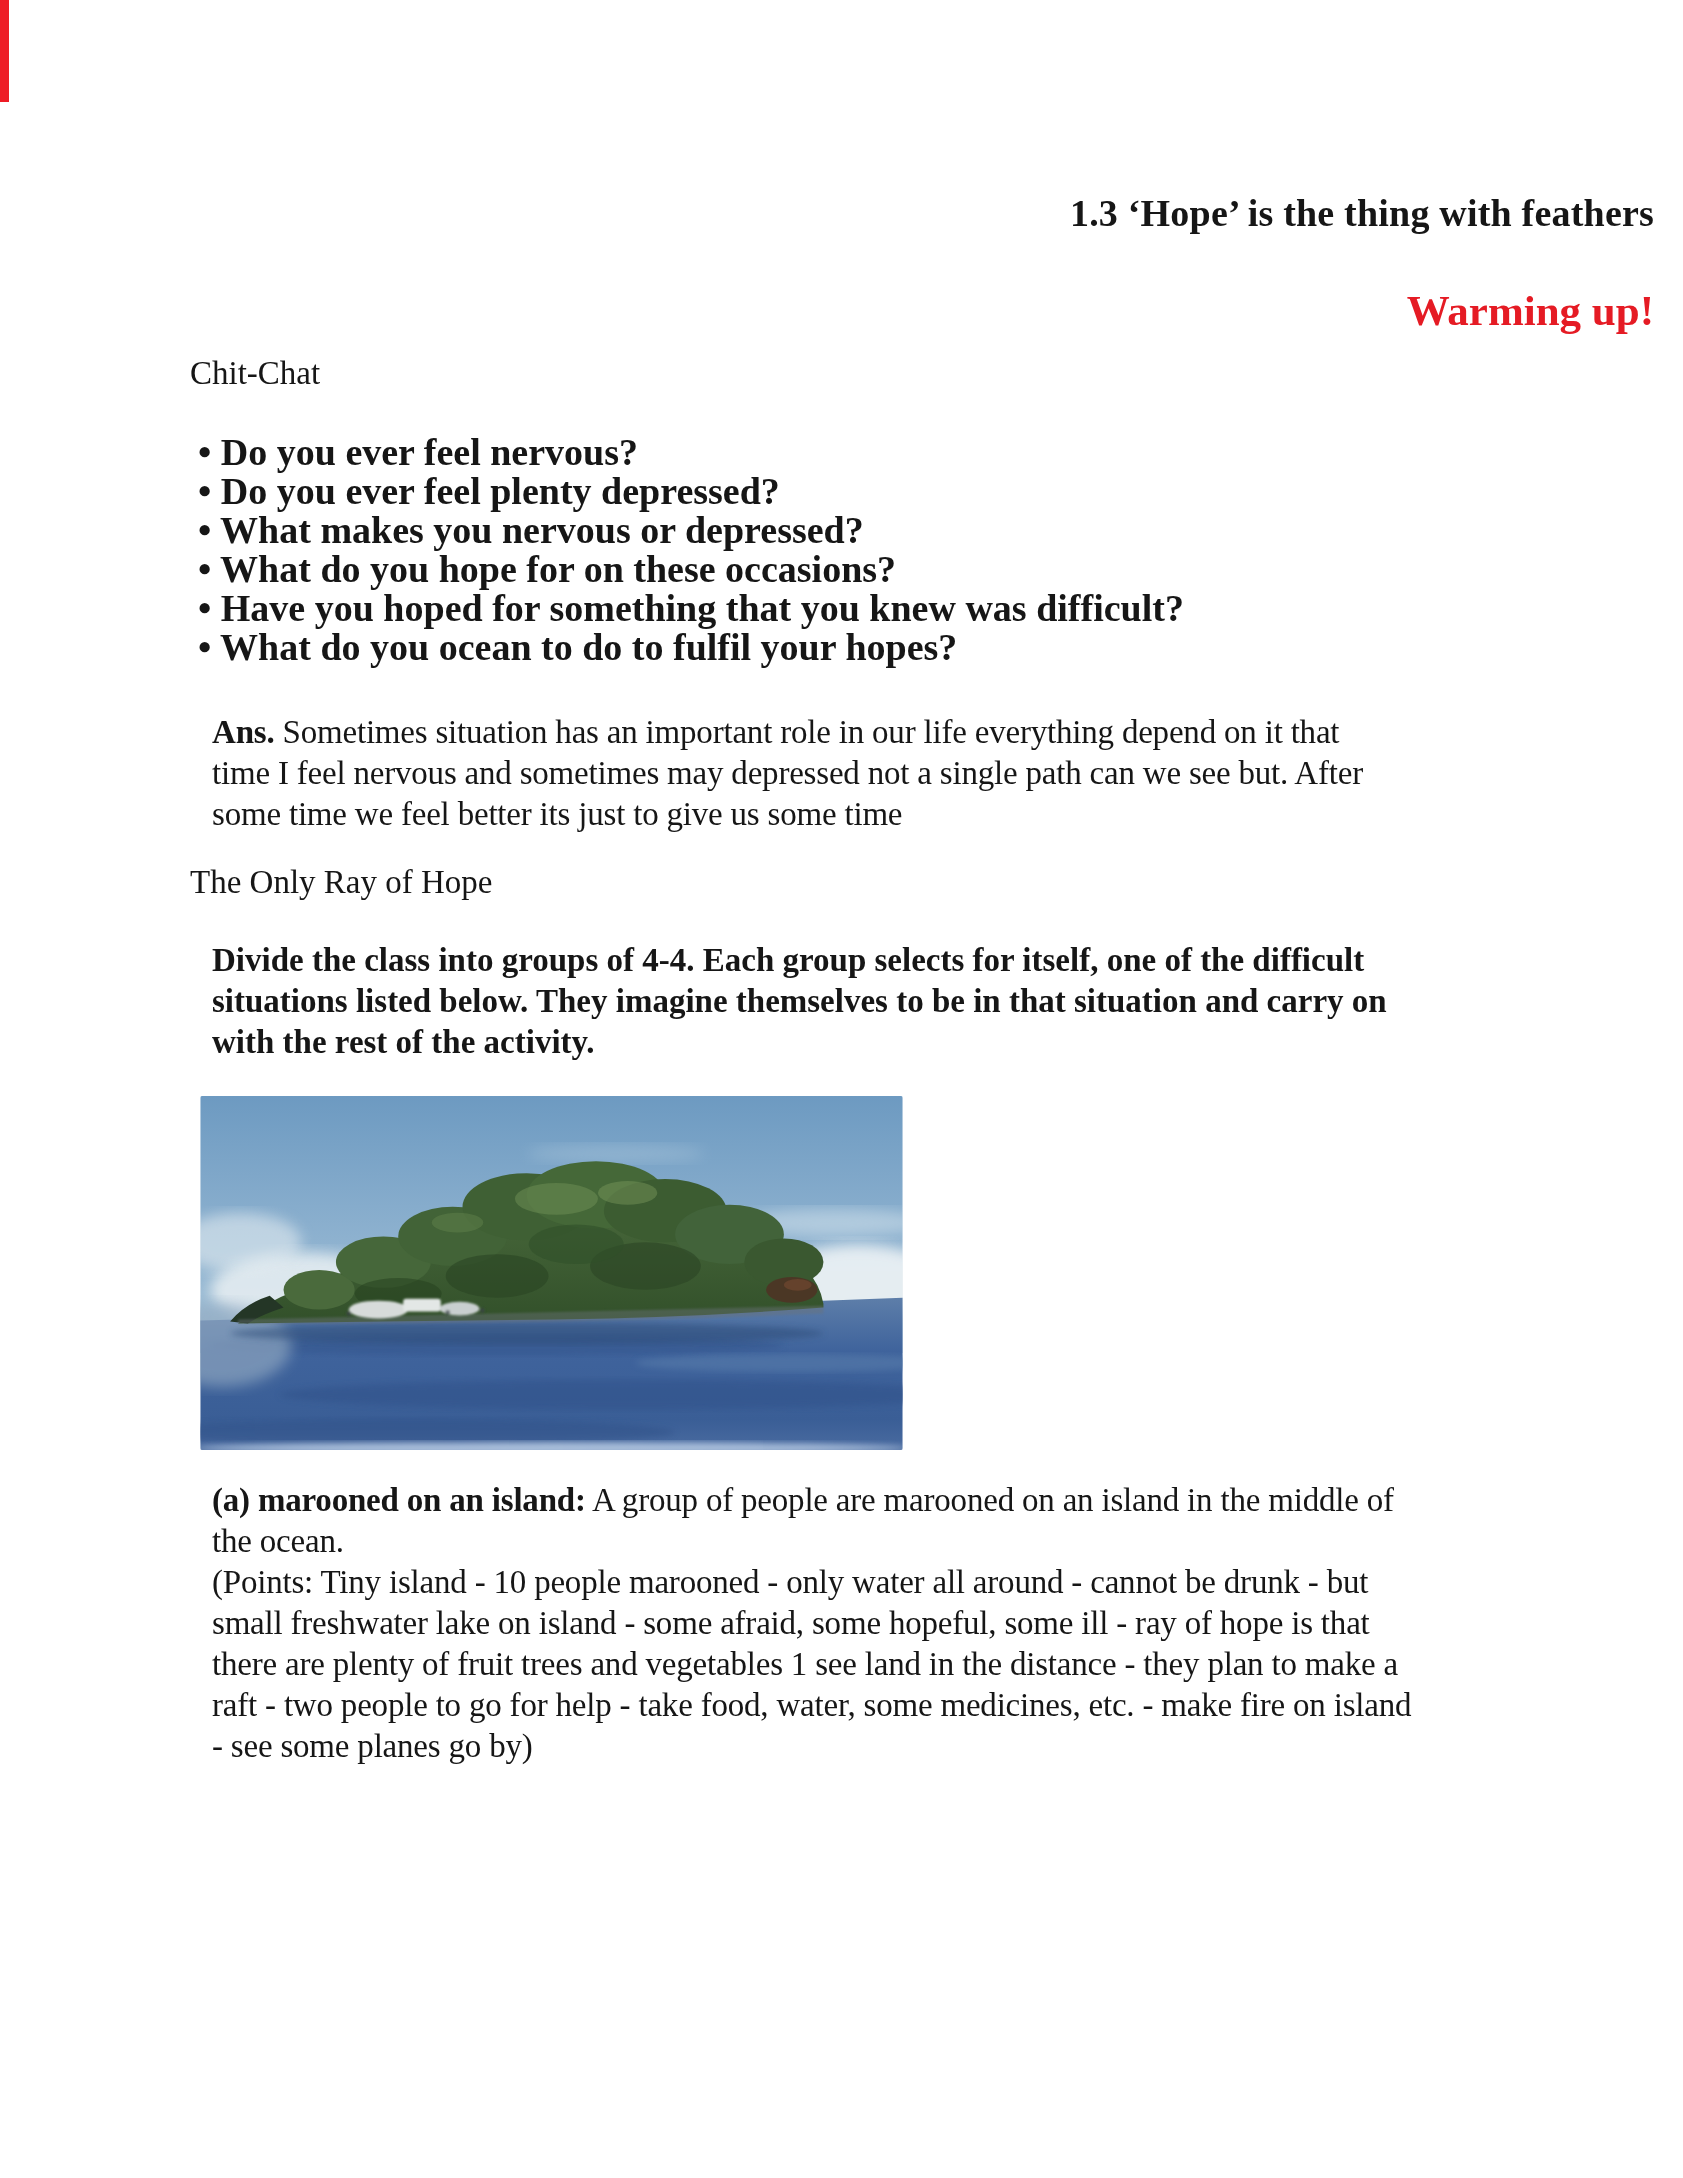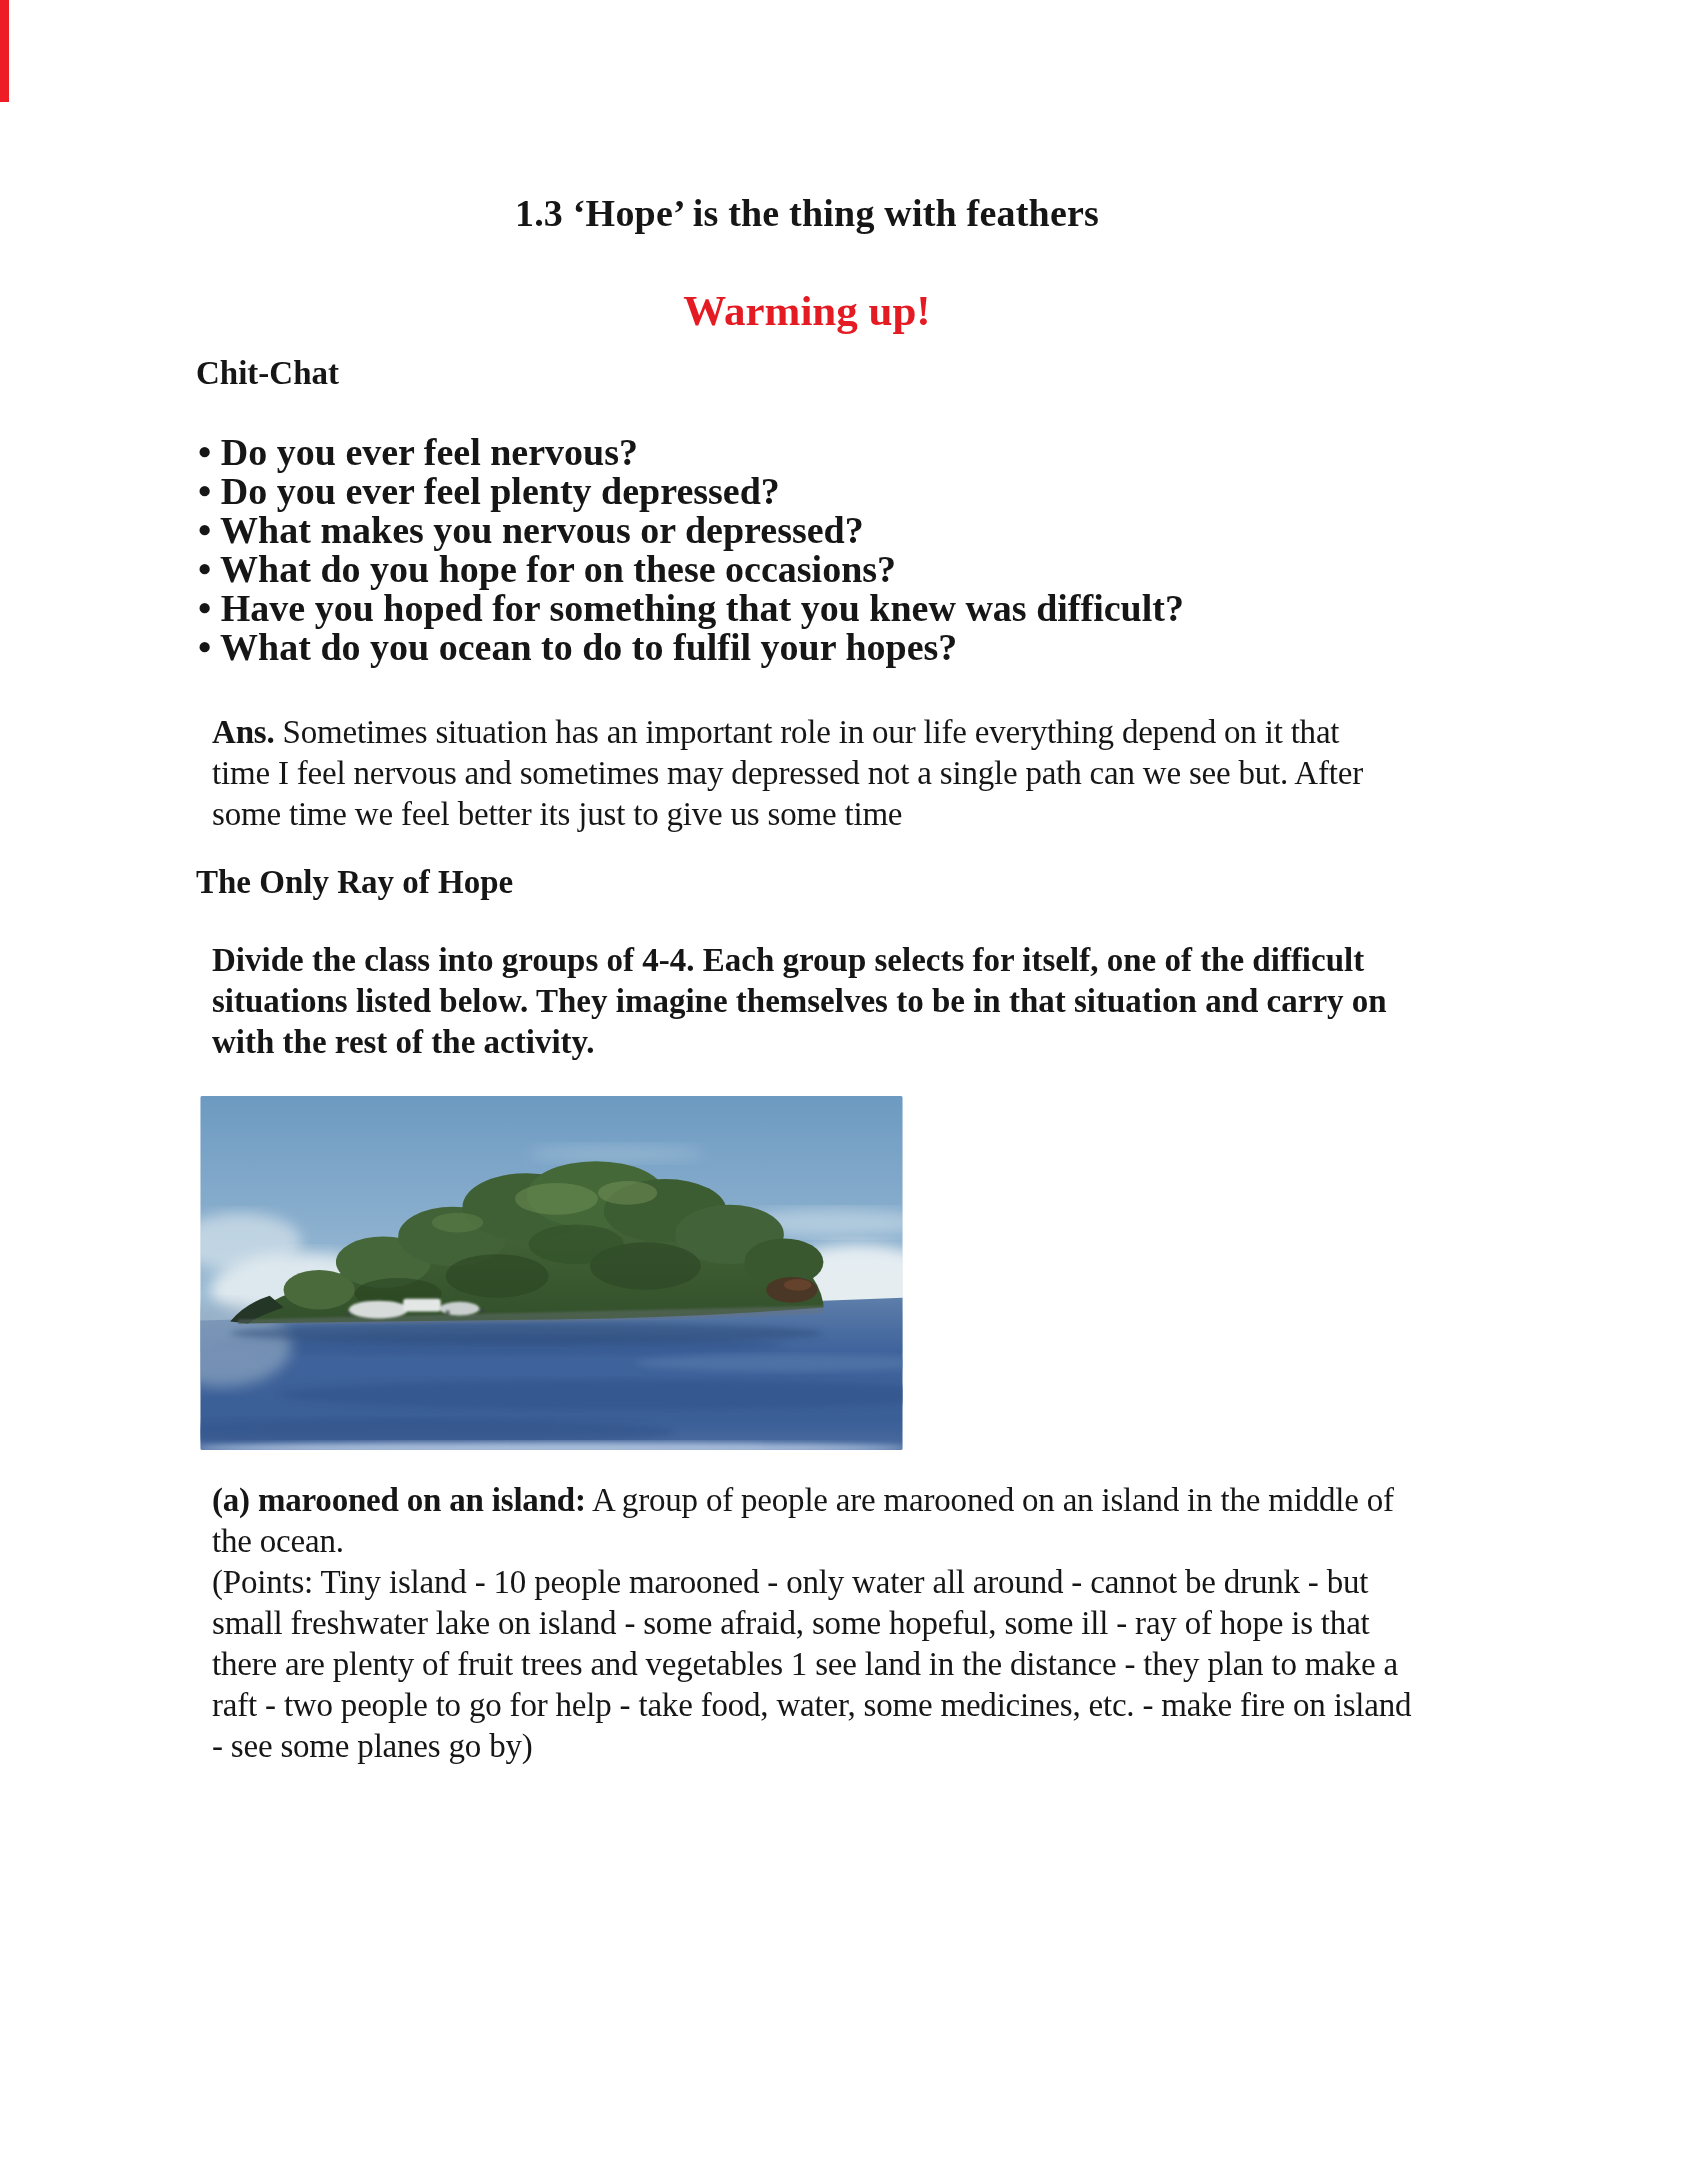--- a/index.html
+++ b/index.html
@@ -5,25 +5,25 @@
   html,body{margin:0;padding:0;background:#ffffff;}
   .page{
     position:relative;
     width:1683px;height:2178px;
     background:#ffffff;
     font-family:"Liberation Serif", serif;
     color:#161616;
     overflow:hidden;
   }
   .abs{position:absolute;}
-  .center{left:0;width:1614px;text-align:center;}
+  .center{left:0;width:1614px;text-align:right;padding-left:40px;}
   .corner-mark{left:0;top:0;width:9px;height:102px;background:#ee1c25;}
   .doc-title{top:191px;font-size:38px;font-weight:bold;letter-spacing:0.2px;}
   .warming{top:286px;font-size:43px;font-weight:bold;color:#e51b24;}
-  .h-left{left:196px;font-size:33px;font-weight:bold;}
+  .h-left{left:190px;font-size:33px;font-weight:normal;}
   .chit{top:355px;}
   .bullets{left:198px;top:433px;font-size:38px;font-weight:bold;line-height:39px;width:1406px;}
   .bullet-line{white-space:nowrap;}
   .para{left:212px;width:1406px;font-size:33px;line-height:41px;white-space:pre-line;letter-spacing:-0.2px;}
   .ans{top:712px;}
   .ray{top:864px;text-align:right;}
   .divide{top:940px;font-weight:bold;letter-spacing:0;}
   .situation{top:1480px;}
   .photo{
     left:200px;top:1096px;width:703px;height:354px;

